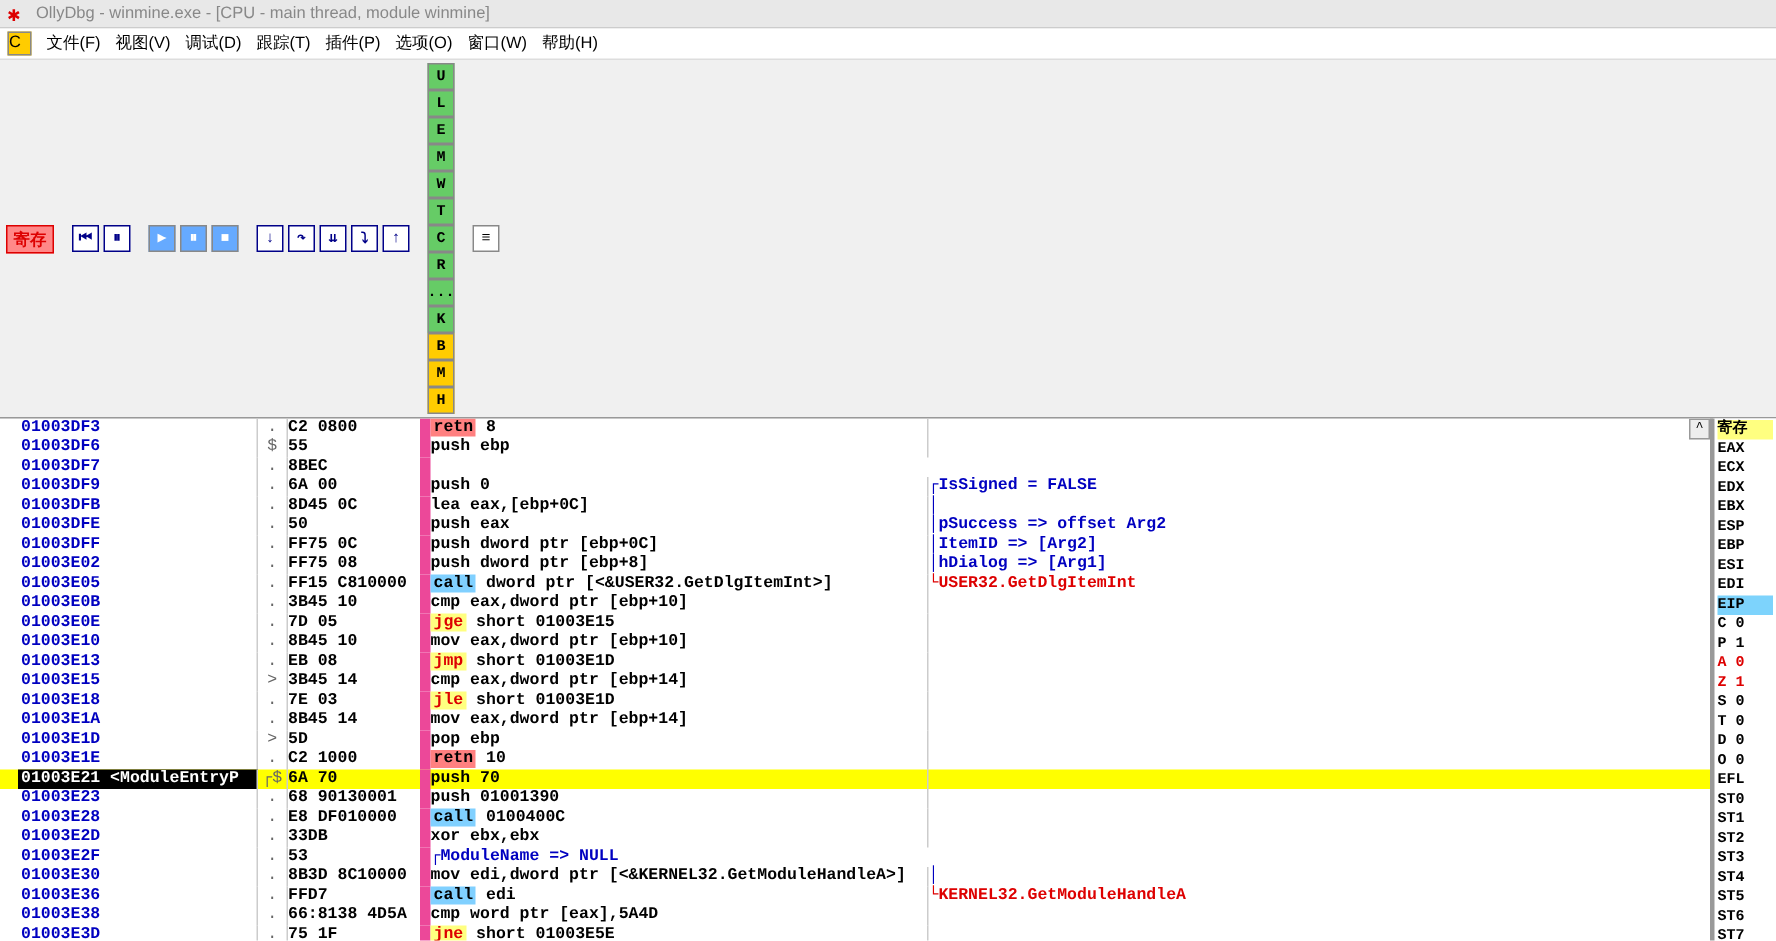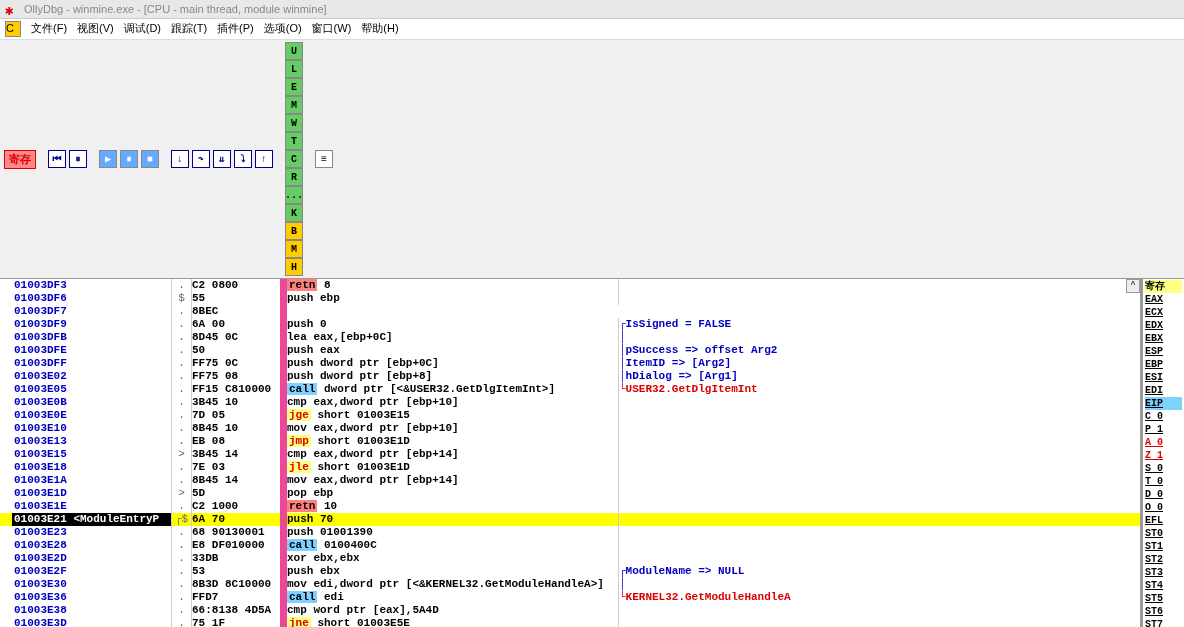--- a/index.html
+++ b/index.html
@@ -149,21 +149,20 @@
       overflow: hidden;
     }
     .reg-header {
       background: #ffff80;
       font-weight: bold;
     }
     .reg-row {
       color: #000;
       font-weight: bold;
       white-space: nowrap;
-      text-decoration: underline;
     }
     .reg-row.red { color: #d00; }
     .reg-row.hl { background: #7dd3fc; }
     .scroll-arrows {
       position: absolute;
       right: 0;
       top: 0;
       width: 14px;
       background: #eee;
     }
@@ -250,21 +249,21 @@
         <div class="disasm-row"><span class="col-addr">01003E13</span><span class="col-mark">.</span><span class="col-hex">EB 08</span><span class="col-dis"><span class="kw-jmp">jmp</span> short 01003E1D</span><span class="col-cmt"></span></div>
         <div class="disasm-row"><span class="col-addr">01003E15</span><span class="col-mark">&gt;</span><span class="col-hex">3B45 14</span><span class="col-dis">cmp eax,dword ptr [ebp+14]</span><span class="col-cmt"></span></div>
         <div class="disasm-row"><span class="col-addr">01003E18</span><span class="col-mark">.</span><span class="col-hex">7E 03</span><span class="col-dis"><span class="kw-jmp">jle</span> short 01003E1D</span><span class="col-cmt"></span></div>
         <div class="disasm-row"><span class="col-addr">01003E1A</span><span class="col-mark">.</span><span class="col-hex">8B45 14</span><span class="col-dis">mov eax,dword ptr [ebp+14]</span><span class="col-cmt"></span></div>
         <div class="disasm-row"><span class="col-addr">01003E1D</span><span class="col-mark">&gt;</span><span class="col-hex">5D</span><span class="col-dis">pop ebp</span><span class="col-cmt"></span></div>
         <div class="disasm-row"><span class="col-addr">01003E1E</span><span class="col-mark">.</span><span class="col-hex">C2 1000</span><span class="col-dis"><span class="kw-retn">retn</span> 10</span><span class="col-cmt"></span></div>
         <div class="disasm-row highlight"><span class="col-addr">01003E21 &lt;ModuleEntryP</span><span class="col-mark">┌$</span><span class="col-hex">6A 70</span><span class="col-dis">push 70</span><span class="col-cmt"></span></div>
         <div class="disasm-row"><span class="col-addr">01003E23</span><span class="col-mark">.</span><span class="col-hex">68 90130001</span><span class="col-dis">push 01001390</span><span class="col-cmt"></span></div>
         <div class="disasm-row"><span class="col-addr">01003E28</span><span class="col-mark">.</span><span class="col-hex">E8 DF010000</span><span class="col-dis"><span class="kw-call">call</span> 0100400C</span><span class="col-cmt"></span></div>
         <div class="disasm-row"><span class="col-addr">01003E2D</span><span class="col-mark">.</span><span class="col-hex">33DB</span><span class="col-dis">xor ebx,ebx</span><span class="col-cmt"></span></div>
-        <div class="disasm-row"><span class="col-addr">01003E2F</span><span class="col-mark">.</span><span class="col-hex">53</span><span class="col-dis">push ebx</span><span class="col-cmt">┌ModuleName =&gt; NULL</span></div>
+        <div class="disasm-row"><span class="col-addr">01003E2F</span><span class="col-mark">.</span><span class="col-hex">53</span><span class="col-cmt">┌ModuleName =&gt; NULL</span></div>
         <div class="disasm-row"><span class="col-addr">01003E30</span><span class="col-mark">.</span><span class="col-hex">8B3D 8C10000</span><span class="col-dis">mov edi,dword ptr [&lt;&amp;KERNEL32.GetModuleHandleA&gt;]</span><span class="col-cmt">│</span></div>
         <div class="disasm-row"><span class="col-addr">01003E36</span><span class="col-mark">.</span><span class="col-hex">FFD7</span><span class="col-dis"><span class="kw-call">call</span> edi</span><span class="col-cmt txt-red">└KERNEL32.GetModuleHandleA</span></div>
         <div class="disasm-row"><span class="col-addr">01003E38</span><span class="col-mark">.</span><span class="col-hex">66:8138 4D5A</span><span class="col-dis">cmp word ptr [eax],5A4D</span><span class="col-cmt"></span></div>
         <div class="disasm-row"><span class="col-addr">01003E3D</span><span class="col-mark">.</span><span class="col-hex">75 1F</span><span class="col-dis"><span class="kw-jmp">jne</span> short 01003E5E</span><span class="col-cmt"></span></div>
       </div>
     <div class="scroll-arrows">
       <div class="scroll-btn">^</div>
     </div>
   </div>
   <div class="reg-panel">

